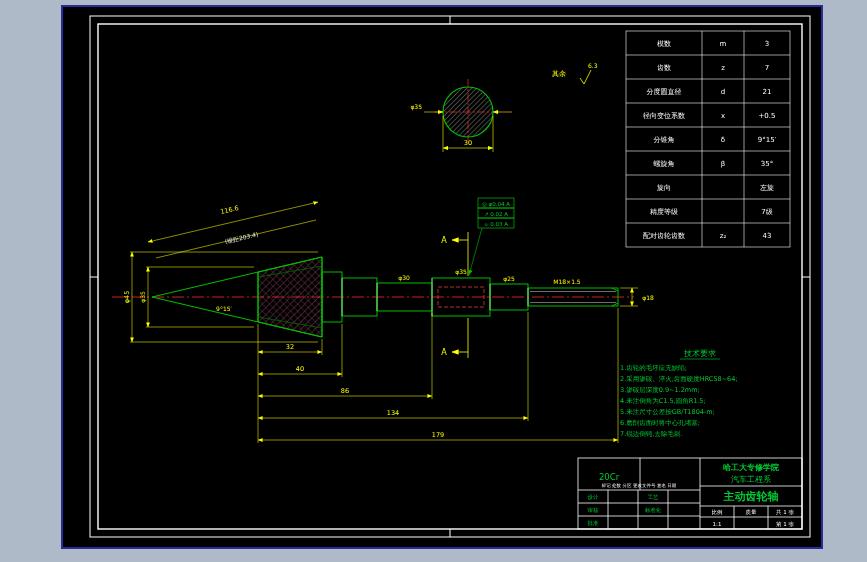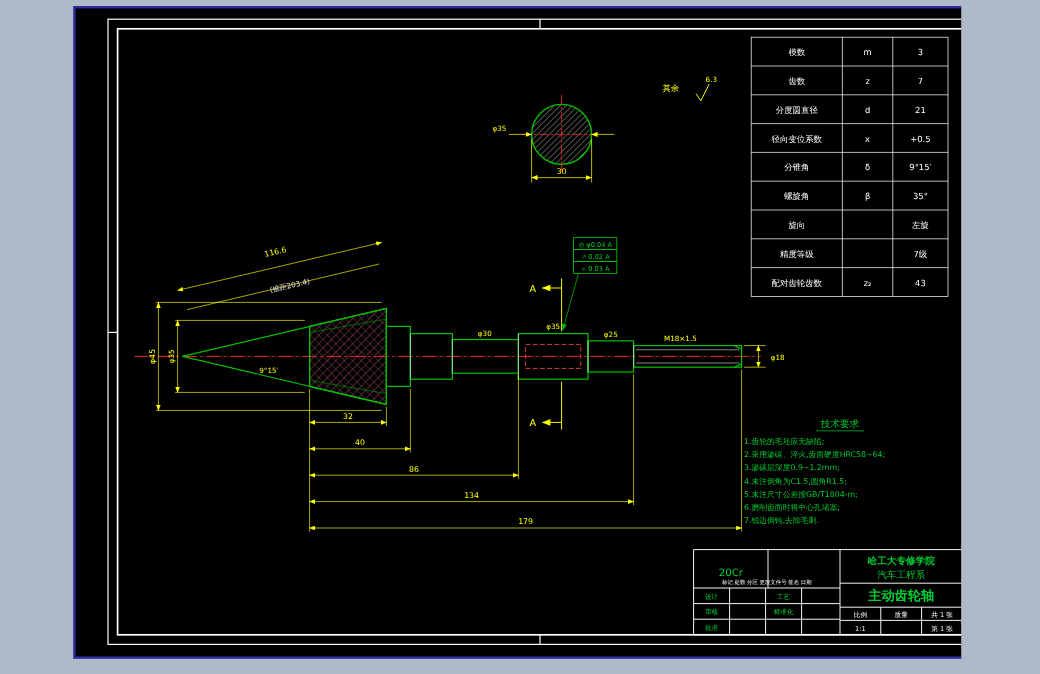--- a/index.html
+++ b/index.html
@@ -1,16 +1,16 @@
 <!DOCTYPE html>
 <html><head>
 <meta charset="utf-8">
 <style>
   html,body{margin:0;padding:0;background:#aebac8;}
-  #stage{position:relative;width:801px;height:562px;background:#aebac8;overflow:hidden;
+  #stage{position:relative;width:867px;height:562px;background:#aebac8;overflow:hidden;
          font-family:"DejaVu Sans",sans-serif;}
   svg text{font-family:"DejaVu Sans",sans-serif;}
   .wt{fill:#ffffff;}
   .gt{fill:#00cc33;}
   .yt{fill:#ffff00;}
 </style>
 </head>
 <body>
 
 <div id="stage">

